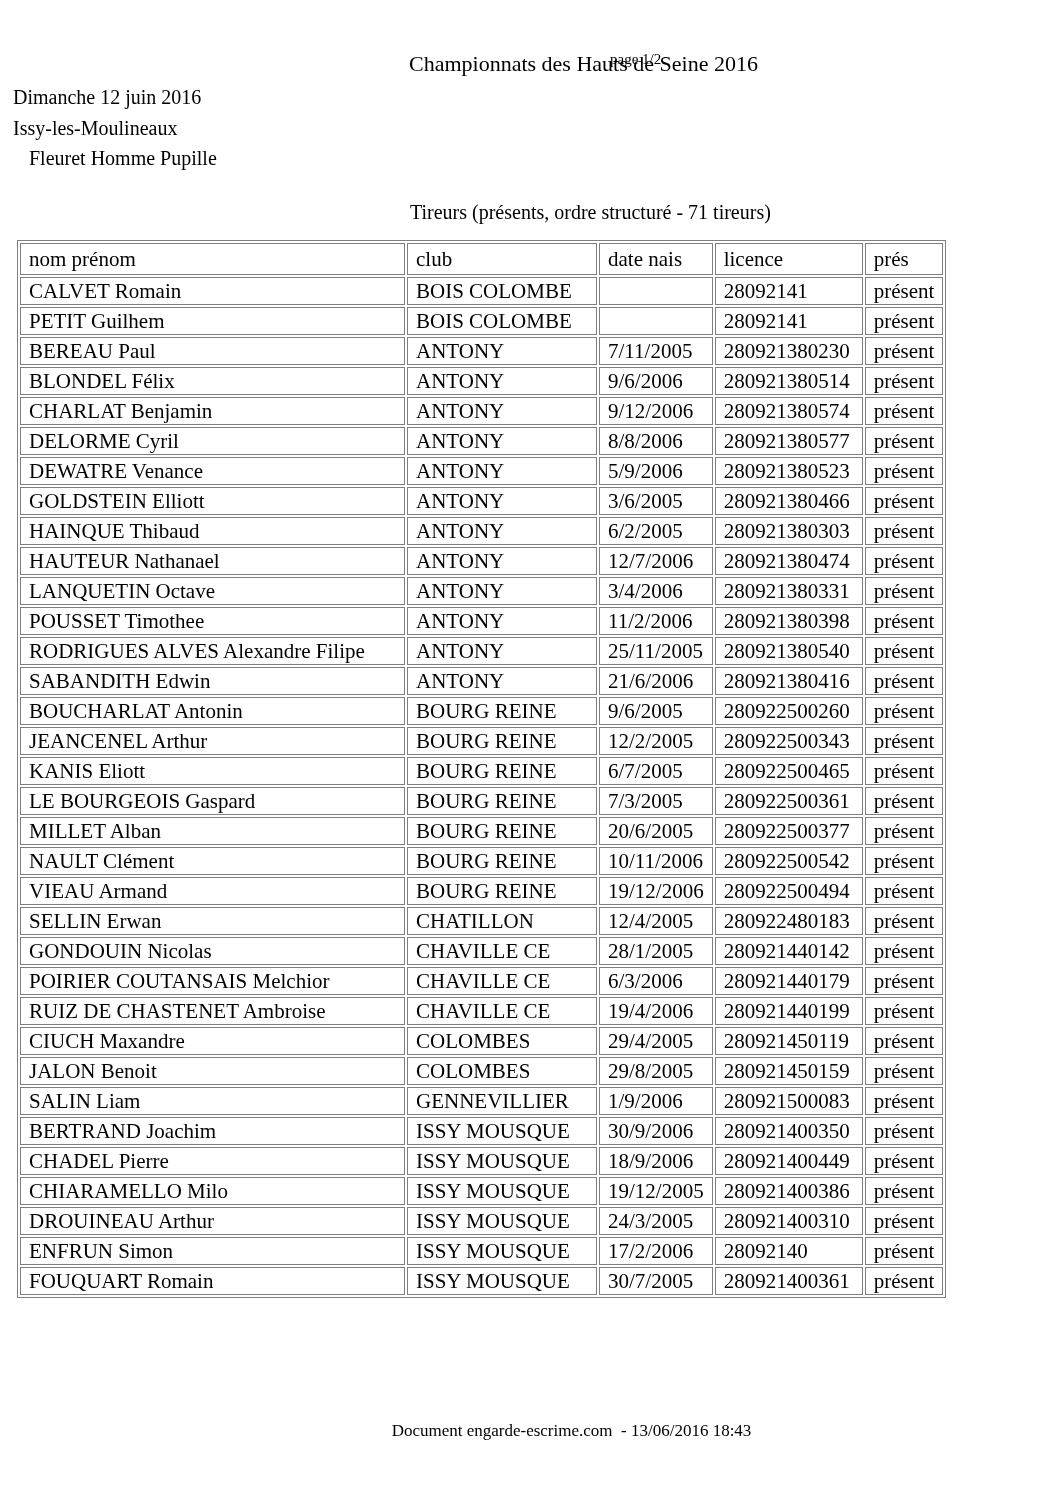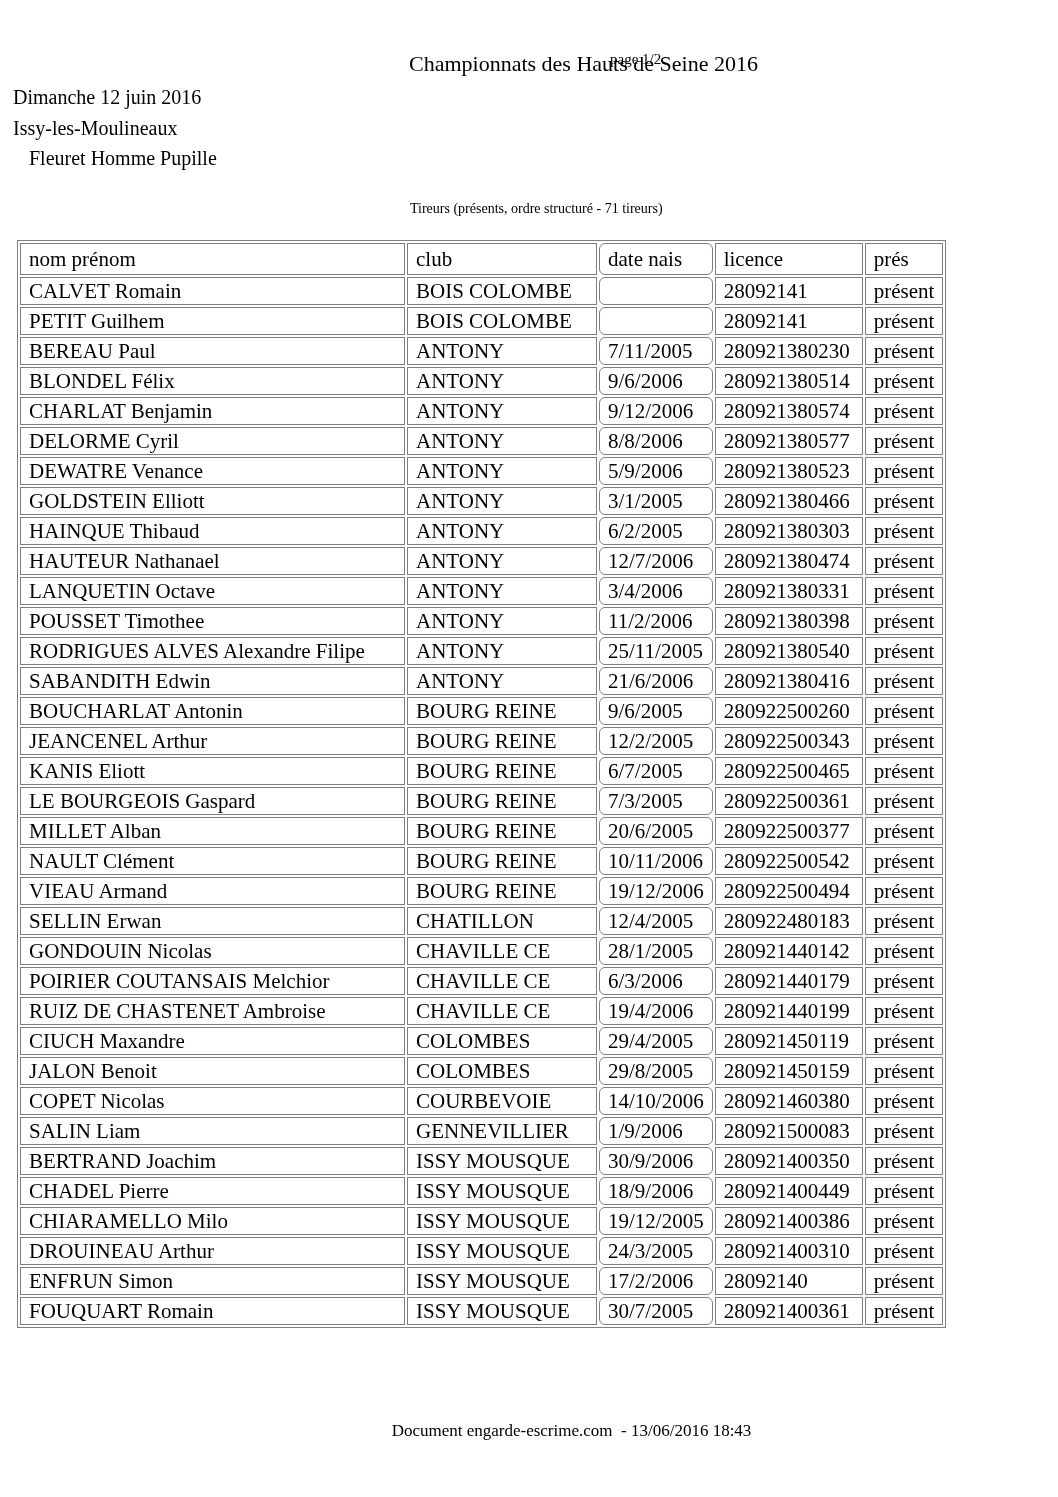--- a/index.html
+++ b/index.html
@@ -23,21 +23,21 @@
   }
   .centerline {
     position: absolute; left: 0; width: 100%;
     text-align: left; font-size: 20px; white-space: nowrap;
   }
   .line-date     { top: 86px; }
   .line-location { top: 117px; }
   .line-category { top: 147px; padding-left: 16px; }
   .section-title {
     position: absolute; left: 397px; top: 201px;
-    font-size: 14px; white-space: nowrap;
+    font-size: 20px; white-space: nowrap;
   }
 
   table.roster {
     position: absolute; left: 4px; top: 240px;
     border-collapse: separate;
     border-spacing: 2px;
     border: 1px solid #7f7f7f;
     table-layout: fixed;
     font-size: 21px;
   }
@@ -50,21 +50,21 @@
     font-weight: normal;
     text-align: left;
   }
   table.roster th { height: 30px; }
   table.roster td { height: 26px; }
   col.c-name { width: 385px; }
   col.c-club { width: 190px; }
   col.c-date { width: 112px; }
   col.c-lic  { width: 148px; }
   col.c-pres { width: 78px; }
-  th.c-date, td.c-date { text-align: right; border-radius: 6px; }
+  th.c-date, td.c-date { text-align: right; }
 
   .footer {
     position: absolute; left: 0; top: 1421px;
     width: 100%; box-sizing: border-box; padding-left: 72px;
     text-align: center; font-size: 17px;
     white-space: pre;
   }
 </style>
 </head>
 <body>
@@ -143,21 +143,21 @@
         <tr>
     <td class="c-name">DEWATRE Venance</td>
     <td class="c-club">ANTONY</td>
     <td class="c-date">5/9/2006</td>
     <td class="c-lic">280921380523</td>
     <td class="c-pres">présent</td>
   </tr>
         <tr>
     <td class="c-name">GOLDSTEIN Elliott</td>
     <td class="c-club">ANTONY</td>
-    <td class="c-date">3/1/2005</td>
+    <td class="c-date">3/6/2005</td>
     <td class="c-lic">280921380466</td>
     <td class="c-pres">présent</td>
   </tr>
         <tr>
     <td class="c-name">HAINQUE Thibaud</td>
     <td class="c-club">ANTONY</td>
     <td class="c-date">6/2/2005</td>
     <td class="c-lic">280921380303</td>
     <td class="c-pres">présent</td>
   </tr>
@@ -281,27 +281,20 @@
     <td class="c-pres">présent</td>
   </tr>
         <tr>
     <td class="c-name">JALON Benoit</td>
     <td class="c-club">COLOMBES</td>
     <td class="c-date">29/8/2005</td>
     <td class="c-lic">280921450159</td>
     <td class="c-pres">présent</td>
   </tr>
         <tr>
-    <td class="c-name">COPET Nicolas</td>
-    <td class="c-club">COURBEVOIE</td>
-    <td class="c-date">14/10/2006</td>
-    <td class="c-lic">280921460380</td>
-    <td class="c-pres">présent</td>
-  </tr>
-        <tr>
     <td class="c-name">SALIN Liam</td>
     <td class="c-club">GENNEVILLIER</td>
     <td class="c-date">1/9/2006</td>
     <td class="c-lic">280921500083</td>
     <td class="c-pres">présent</td>
   </tr>
         <tr>
     <td class="c-name">BERTRAND Joachim</td>
     <td class="c-club">ISSY MOUSQUE</td>
     <td class="c-date">30/9/2006</td>

